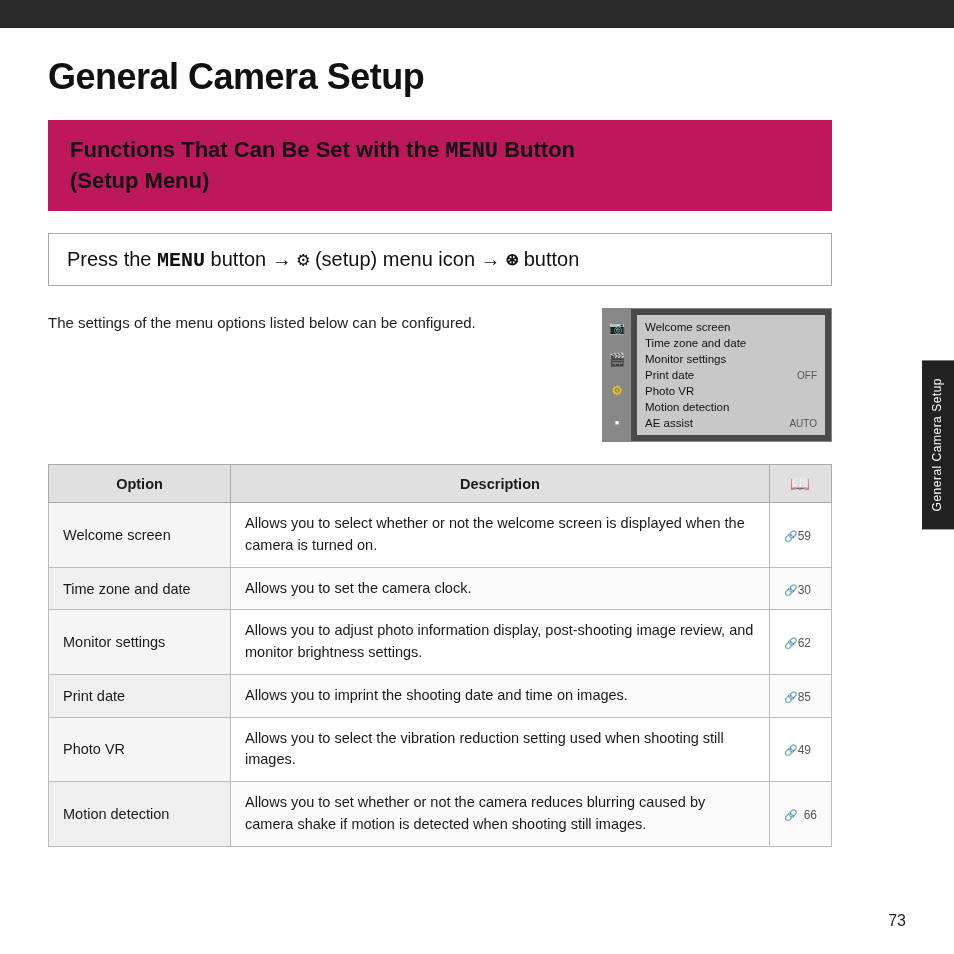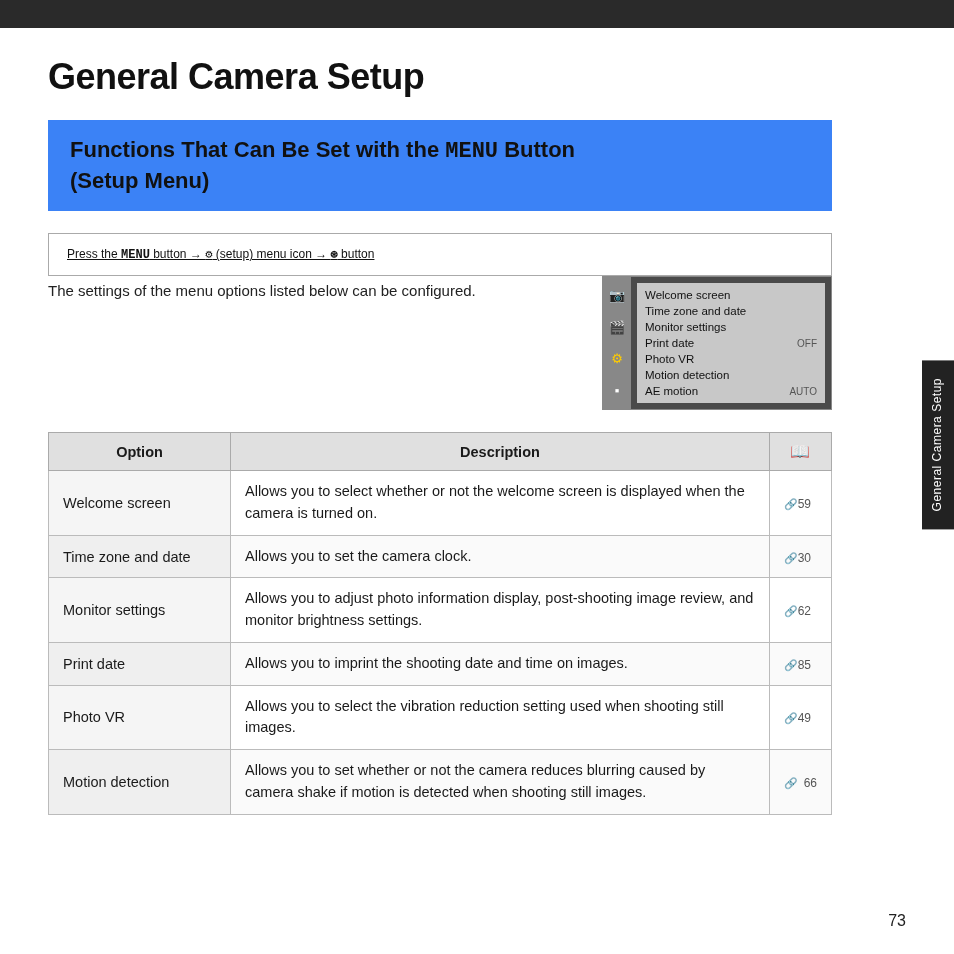--- a/index.html
+++ b/index.html
@@ -27,44 +27,44 @@
 
     .page-title {
       font-size: 36px;
       font-weight: 900;
       color: #111;
       margin-bottom: 22px;
       letter-spacing: -0.5px;
     }
 
     .section-header {
-      background: #3b82f6;
+      background: #be185d;
       padding: 16px 22px;
       margin-bottom: 22px;
     }
 
     .section-header-text {
       font-size: 22px;
       font-weight: 900;
       color: #111;
       line-height: 1.3;
     }
 
     .menu-mono {
       font-family: 'Courier New', monospace;
       font-weight: bold;
       font-size: inherit;
     }
 
     .instruction-box {
       border: 1px solid #aaa;
       padding: 13px 18px;
-      font-size: 12px;
+      margin-bottom: 22px;
+      font-size: 20px;
       color: #111;
-      text-decoration: underline;
     }
 
     .body-section {
       display: flex;
       flex-direction: row;
       gap: 34px;
       margin-bottom: 22px;
       align-items: flex-start;
     }
 
@@ -252,21 +252,21 @@
             <span class="row-value">OFF</span>
           </div>
           <div class="camera-menu-row">
             <span class="row-label">Photo VR</span>
             <span class="row-value"></span>
           </div>
           <div class="camera-menu-row">
             <span class="row-label">Motion detection</span>
           </div>
           <div class="camera-menu-row">
-            <span class="row-label">AE motion</span>
+            <span class="row-label">AE assist</span>
             <span class="row-value">AUTO</span>
           </div>
         </div>
       </div>
     </div>
   </div>
 
   <table class="options-table">
     <thead>
       <tr>

